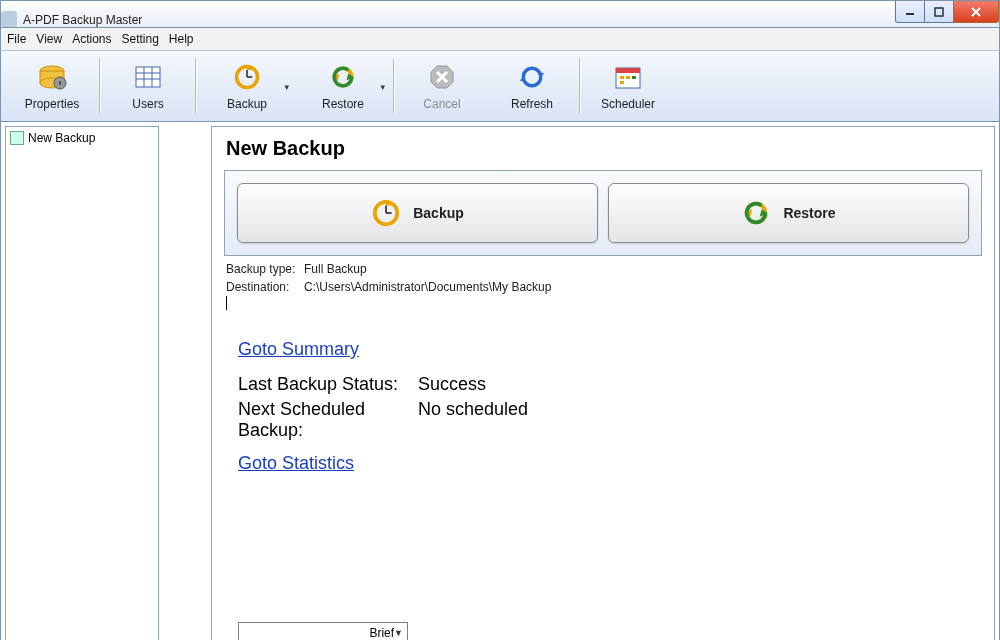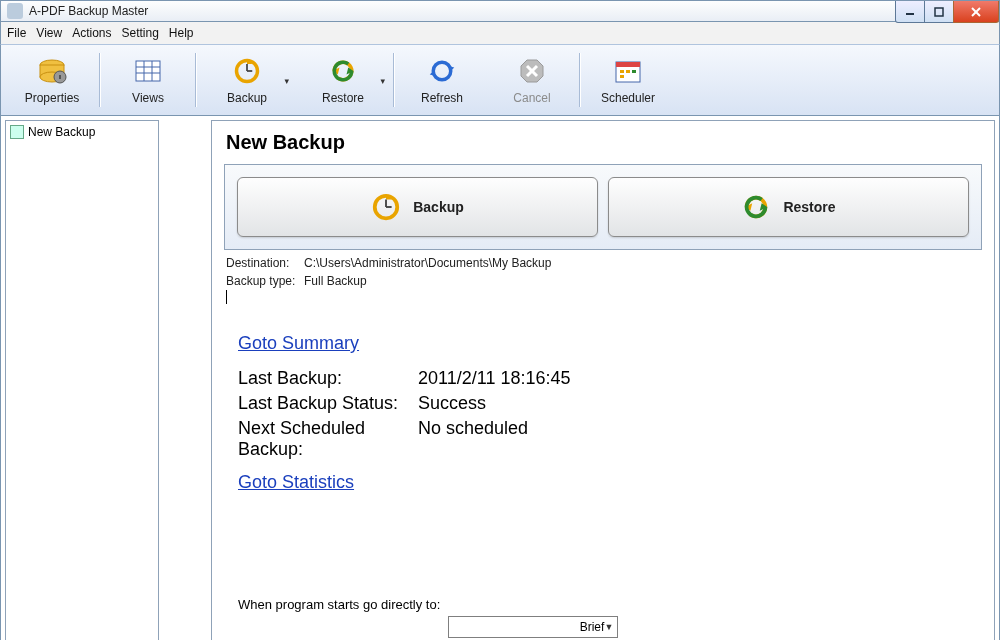--- a/index.html
+++ b/index.html
@@ -1,22 +1,22 @@
 <!DOCTYPE html>
 <html><head>
 <meta charset="utf-8">
 <style>
 * { box-sizing: border-box; margin: 0; padding: 0; font-family: "Segoe UI", Tahoma, sans-serif; }
 body { background: #fff; width: 1000px; height: 640px; overflow: hidden; }
 
 
 .titlebar {
-  height: 22px; background: linear-gradient(#fdfefe,#e9eef5);
-  border: 1px solid #7a95b0; display: flex; align-items: center;
-  padding-left: 6px; position: relative;
+  height: 28px; background: linear-gradient(#fdfefe,#e9eef5);
+  border: 1px solid #7a95b0; display: flex; align-items: flex-end;
+  position: relative;
 }
 .titlebar .app-icon {
   width: 16px; height: 16px; border-radius: 3px;
   background: #bcd; display:inline-block; margin-right:6px;
 }
 .titlebar .title { font-size: 12px; color:#222; }
 .winbtns { position:absolute; right:0; top:0; display:flex; height:22px;}
 .winbtn {
   width:30px; height:22px; border:1px solid #5d7897; border-top:none;
   background:linear-gradient(#eef,#cfe0f4); display:flex; align-items:center; justify-content:center;
@@ -152,21 +152,21 @@
   <div class="tool-btn">
     <span class="tool-ico">
       <svg width="32" height="32">
           <rect x="4" y="6" width="24" height="20" fill="#fff" stroke="#46a"></rect>
           <line x1="4" y1="12" x2="28" y2="12" stroke="#46a"></line>
           <line x1="4" y1="18" x2="28" y2="18" stroke="#46a"></line>
           <line x1="12" y1="6" x2="12" y2="26" stroke="#46a"></line>
           <line x1="20" y1="6" x2="20" y2="26" stroke="#46a"></line>
         </svg>
     </span>
-    <span>Views</span>
+    <span>Users</span>
   </div>
   <div class="tool-sep"></div>
   <div class="tool-btn" style="width:96px">
     <span class="tool-ico">
       <svg class="svg-circle-arrow" viewBox="0 0 32 32">
           <circle cx="16" cy="16" r="12" fill="none" stroke="#e9a400" stroke-width="4"></circle>
           <polygon points="16,2 22,8 16,8" fill="#e9a400"></polygon>
           <line x1="16" y1="16" x2="16" y2="8" stroke="#444" stroke-width="2"></line>
           <line x1="16" y1="16" x2="22" y2="16" stroke="#444" stroke-width="2"></line>
         </svg>
@@ -180,40 +180,40 @@
           <path d="M6 16 A10 10 0 1 1 10 24" fill="none" stroke="#e9a400" stroke-width="4"></path>
           <polygon points="4,16 12,12 10,20" fill="#e9a400"></polygon>
           <path d="M26 16 A10 10 0 1 1 22 8" fill="none" stroke="#2e8b2e" stroke-width="4"></path>
           <polygon points="28,16 20,20 22,12" fill="#2e8b2e"></polygon>
         </svg>
     </span>
     <span>Restore</span>
     <span class="tool-caret">▾</span>
   </div>
   <div class="tool-sep"></div>
+  <div class="tool-btn disabled">
+    <span class="tool-ico">
+      <svg width="28" height="28">
+          <polygon points="9,3 19,3 25,9 25,19 19,25 9,25 3,19 3,9" fill="#bcbcbc" stroke="#9a9a9a"></polygon>
+          <line x1="9" y1="9" x2="19" y2="19" stroke="#fff" stroke-width="3"></line>
+          <line x1="19" y1="9" x2="9" y2="19" stroke="#fff" stroke-width="3"></line>
+        </svg>
+    </span>
+    <span>Cancel</span>
+  </div>
   <div class="tool-btn">
     <span class="tool-ico">
       <svg width="28" height="28" viewBox="0 0 32 32">
           <path d="M6 16 A10 10 0 0 1 26 16" fill="none" stroke="#2b6bd4" stroke-width="4"></path>
           <polygon points="26,16 22,10 30,12" fill="#2b6bd4"></polygon>
           <path d="M26 16 A10 10 0 0 1 6 16" fill="none" stroke="#2b6bd4" stroke-width="4"></path>
           <polygon points="6,16 10,22 2,20" fill="#2b6bd4"></polygon>
         </svg>
     </span>
     <span>Refresh</span>
-  </div>
-  <div class="tool-btn disabled">
-    <span class="tool-ico">
-      <svg width="28" height="28">
-          <polygon points="9,3 19,3 25,9 25,19 19,25 9,25 3,19 3,9" fill="#bcbcbc" stroke="#9a9a9a"></polygon>
-          <line x1="9" y1="9" x2="19" y2="19" stroke="#fff" stroke-width="3"></line>
-          <line x1="19" y1="9" x2="9" y2="19" stroke="#fff" stroke-width="3"></line>
-        </svg>
-    </span>
-    <span>Cancel</span>
   </div>
   <div class="tool-sep"></div>
   <div class="tool-btn">
     <span class="tool-ico">
       <svg width="30" height="30">
           <rect x="3" y="6" width="24" height="20" fill="#fff" stroke="#46a"></rect>
           <rect x="3" y="6" width="24" height="5" fill="#d44"></rect>
           <rect x="7" y="14" width="4" height="3" fill="#e9a400"></rect>
           <rect x="13" y="14" width="4" height="3" fill="#e9a400"></rect>
           <rect x="19" y="14" width="4" height="3" fill="#2e8b2e"></rect>
@@ -255,48 +255,43 @@
               <path d="M26 16 A10 10 0 1 1 22 8" fill="none" stroke="#2e8b2e" stroke-width="4"></path>
               <polygon points="28,16 20,20 22,12" fill="#2e8b2e"></polygon>
             </svg>
         </span>
         <span>Restore</span>
       </div>
     </div>
 
     <div class="info-block">
       <div class="info-line">
+        <span class="info-lbl">Backup type:</span>
+        <span>Full Backup</span>
+      </div>
+      <div class="info-line">
         <span class="info-lbl">Destination:</span>
         <span>C:\Users\Administrator\Documents\My Backup</span>
-      </div>
-      <div class="info-line">
-        <span class="info-lbl">Backup type:</span>
-        <span>Full Backup</span>
       </div>
       <span class="caret-cursor"></span>
     </div>
 
     <div class="summary-area">
       <a class="link">Goto Summary</a>
       <div class="kv-row">
-        <span class="kv-label">Last Backup:</span>
-        <span>2011/2/11 18:16:45</span>
-      </div>
-      <div class="kv-row">
         <span class="kv-label">Last Backup Status:</span>
         <span>Success</span>
       </div>
       <div class="kv-row">
         <span class="kv-label">Next Scheduled Backup:</span>
         <span>No scheduled</span>
       </div>
       <a class="link" style="margin-top:8px">Goto Statistics</a>
     </div>
 
     <div class="startup-row">
-      <span>When program starts go directly to:</span>
       <div class="dropdown">
         <span>Brief</span>
         <span class="dd-arrow">▼</span>
       </div>
     </div>
   </div>
 </div>
 
 </body></html>

